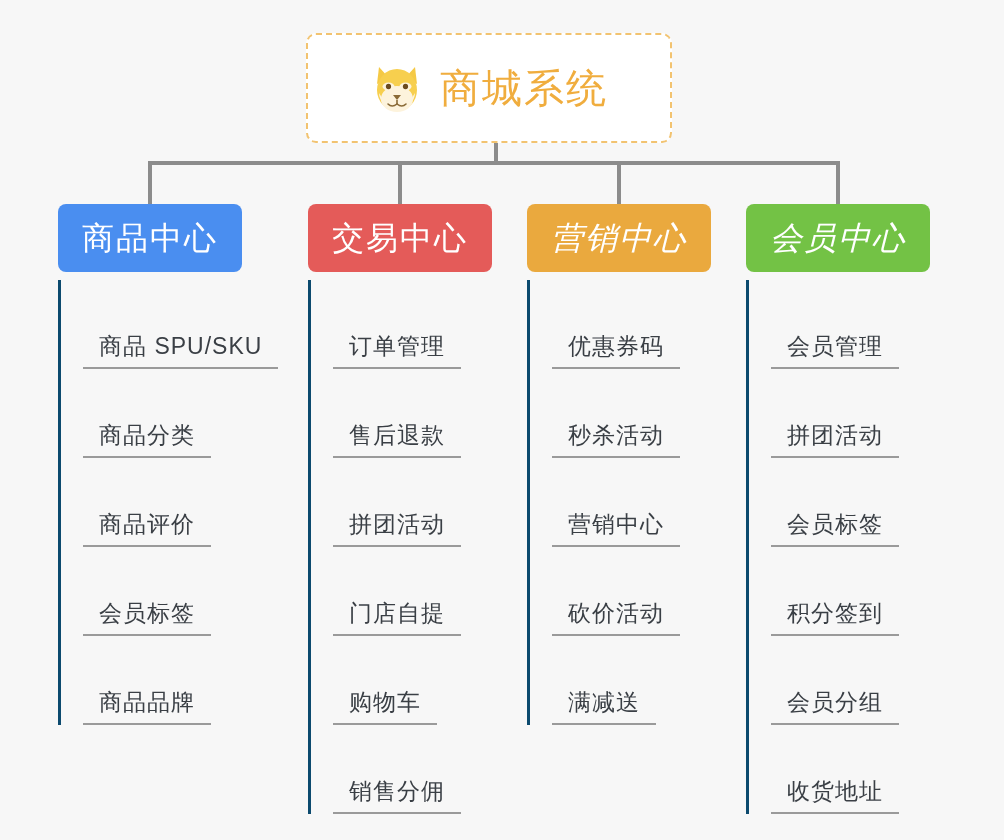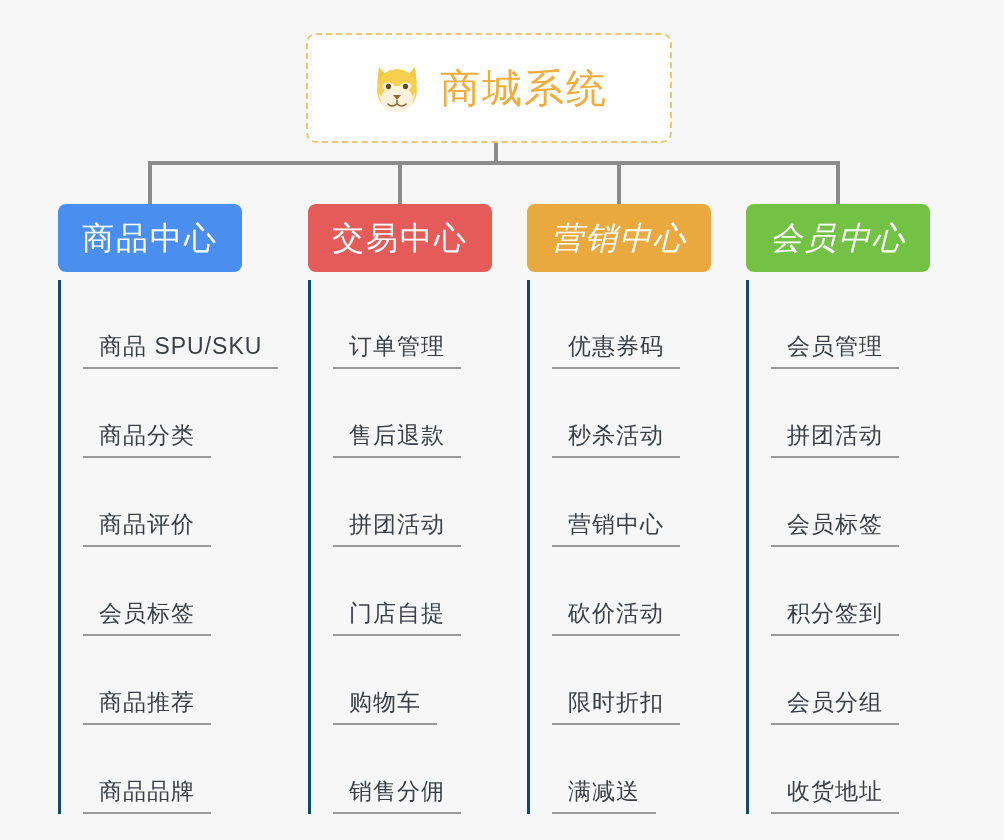--- a/index.html
+++ b/index.html
@@ -171,23 +171,20 @@
           <div class="leaf-item">
             <span class="leaf-underline">商品分类</span>
           </div>
           <div class="leaf-item">
             <span class="leaf-underline">商品评价</span>
           </div>
           <div class="leaf-item">
             <span class="leaf-underline">会员标签</span>
           </div>
           <div class="leaf-item">
-            <span class="leaf-underline">商品推荐</span>
-          </div>
-          <div class="leaf-item">
             <span class="leaf-underline">商品品牌</span>
           </div>
         </div>
       </div>
       <div class="column" style="left: 308px; width: 184px;">
         <div class="cat-header" style="background: rgb(228, 91, 89);">交易中心</div>
         <div class="leaf-list">
           <div class="leaf-item">
             <span class="leaf-underline">订单管理</span>
           </div>
@@ -217,23 +214,20 @@
           <div class="leaf-item">
             <span class="leaf-underline">秒杀活动</span>
           </div>
           <div class="leaf-item">
             <span class="leaf-underline">营销中心</span>
           </div>
           <div class="leaf-item">
             <span class="leaf-underline">砍价活动</span>
           </div>
           <div class="leaf-item">
-            <span class="leaf-underline">限时折扣</span>
-          </div>
-          <div class="leaf-item">
             <span class="leaf-underline">满减送</span>
           </div>
         </div>
       </div>
       <div class="column" style="left: 746px; width: 184px;">
         <div class="cat-header" style="background: rgb(115, 194, 69); font-style: italic;">会员中心</div>
         <div class="leaf-list">
           <div class="leaf-item">
             <span class="leaf-underline">会员管理</span>
           </div>

